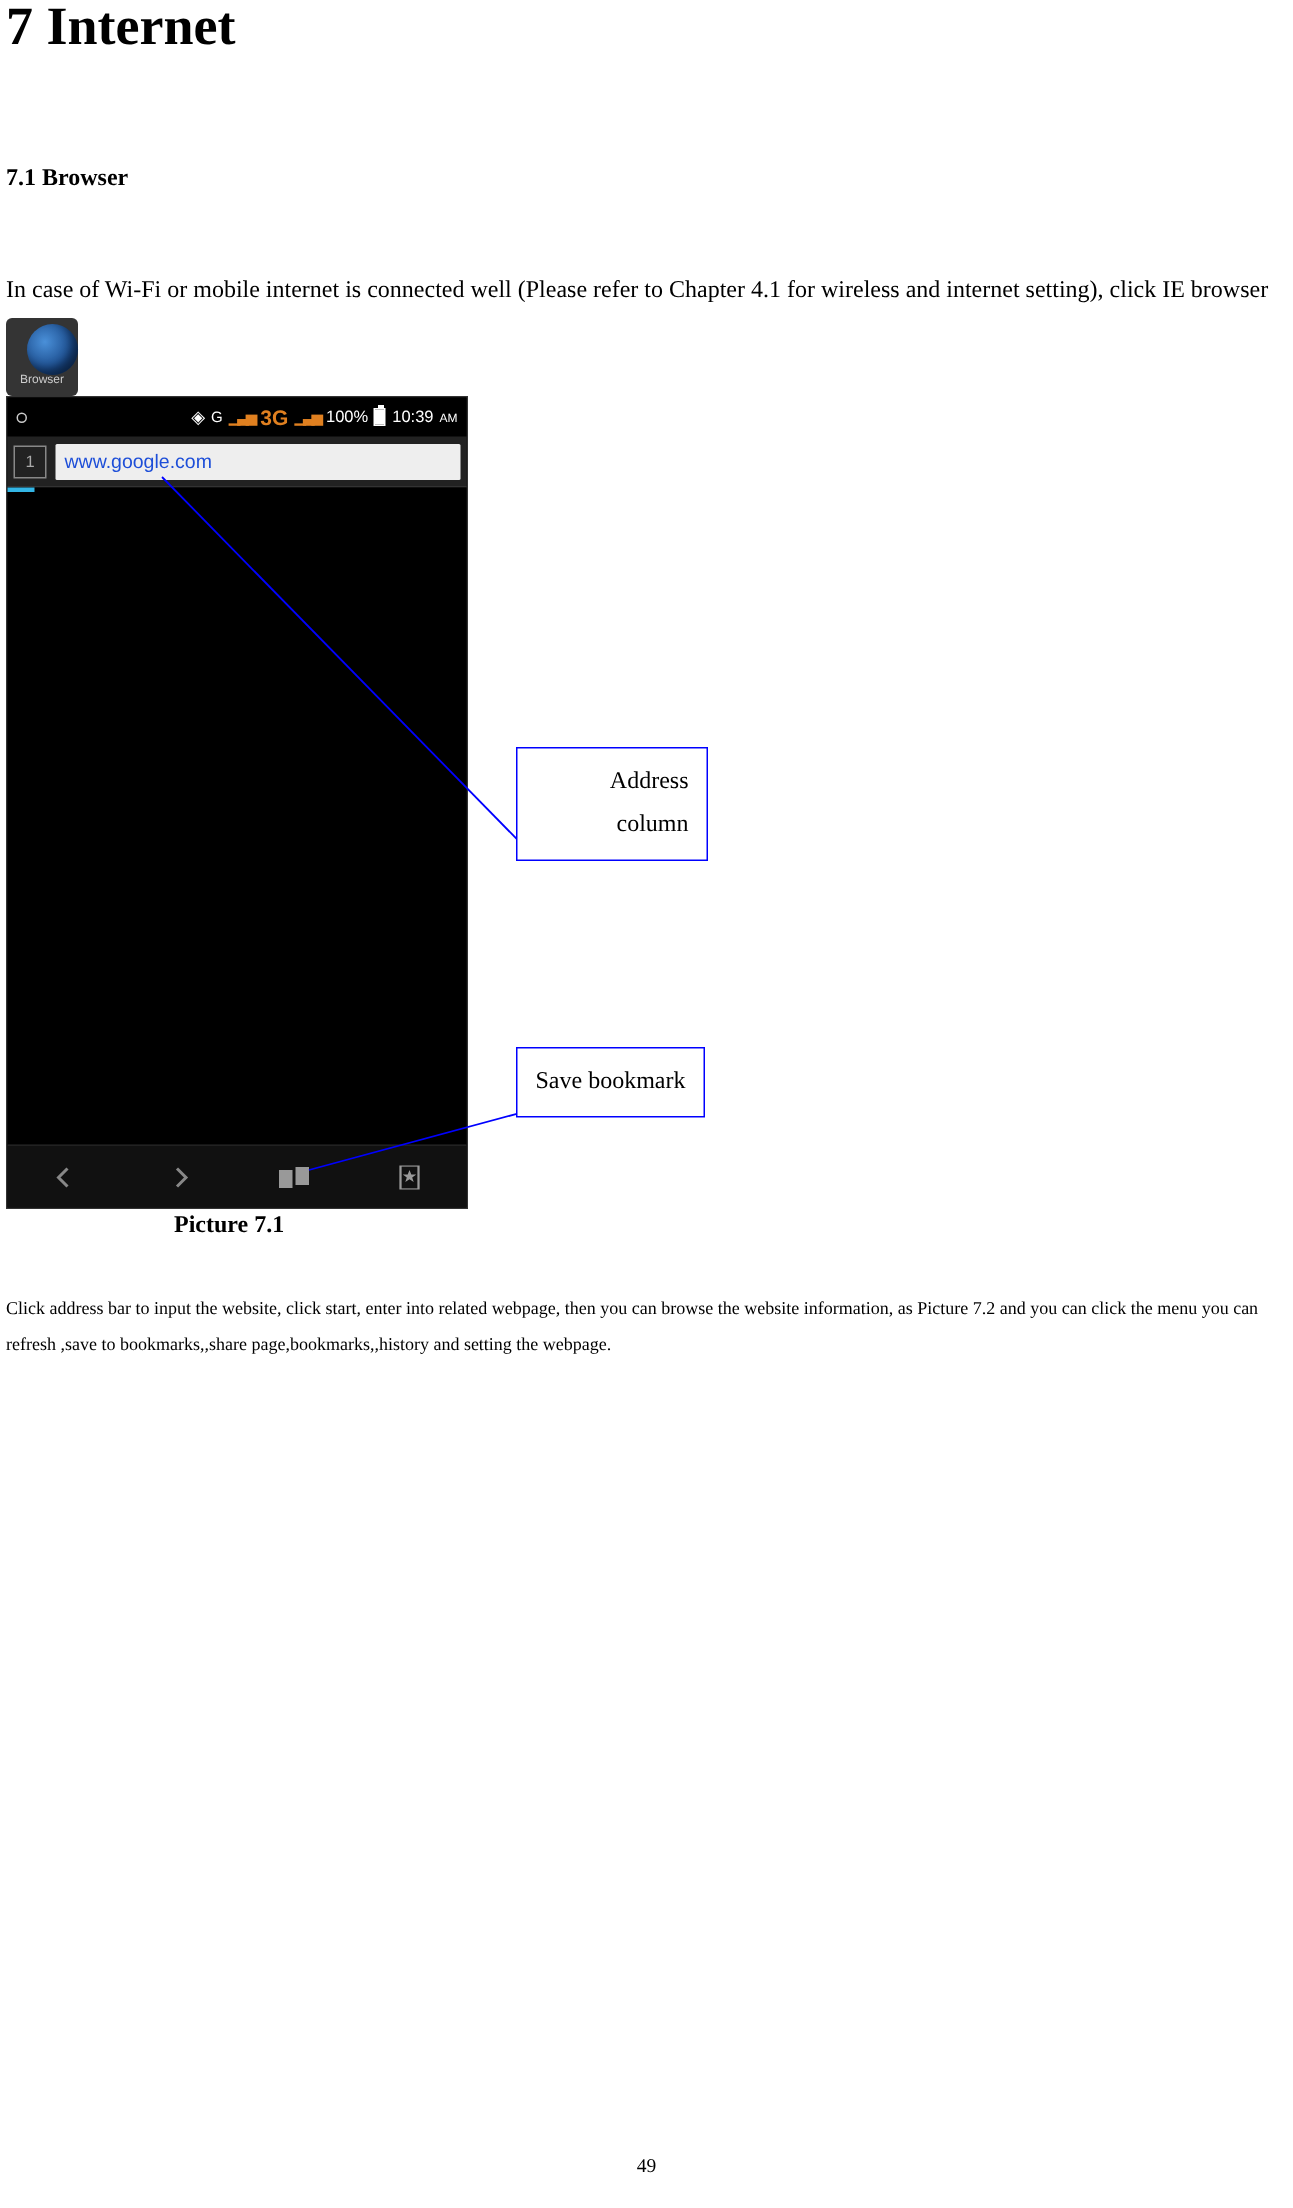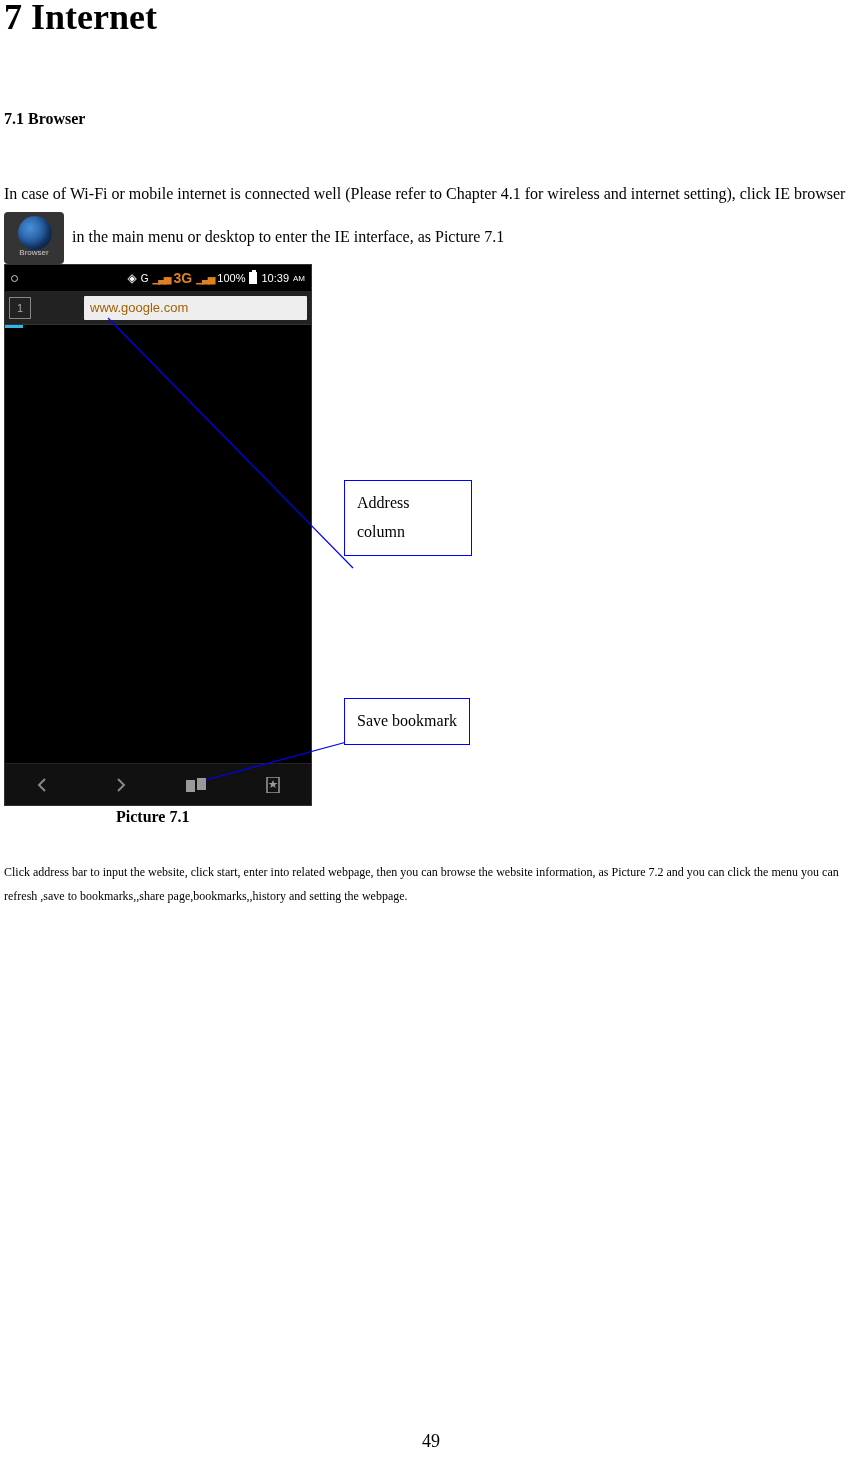--- a/index.html
+++ b/index.html
@@ -35,21 +35,21 @@
       margin-top: 48px;
       font-size: 16px;
       line-height: 2.3;
       padding-left: 0;
       padding-right: 4px;
       text-align: left;
     }
     .browser-icon {
       display: inline-block;
       vertical-align: middle;
-      width: 60px;
+      width: 48px;
       height: 52px;
       background: #343434;
       border-radius: 4px;
       position: relative;
       margin: 0 4px;
     }
     .browser-icon .globe {
       position: absolute;
       top: 4px;
       left: 14px;
@@ -117,28 +117,27 @@
       display: flex;
       align-items: center;
       justify-content: center;
       font-size: 11px;
       color: #aaa;
       font-family: Arial, sans-serif;
     }
     .phone .addressbar .url {
       flex: 1;
       background: #eee;
-      color: #a16207;
+      color: #1d4ed8;
       font-family: Arial, sans-serif;
       font-size: 13px;
       height: 24px;
       line-height: 24px;
       padding: 0 6px;
       border-radius: 1px;
-      margin-left: 47px;
     }
     .phone .progress {
       height: 3px;
       background: #000;
     }
     .phone .progress .bar {
       height: 100%;
       width: 6%;
       background: #33b5e5;
     }
@@ -188,21 +187,21 @@
       margin-top: 36px;
       font-size: 12px;
       line-height: 2.0;
       padding: 0 4px;
     }
     .page-number {
       position: absolute;
       bottom: 18px;
       left: 0; right: 0;
       text-align: center;
-      font-size: 18px;
+      font-size: 13px;
       font-family: "Times New Roman", serif;
     }
     svg.annotation {
       position: absolute;
       top: 0; left: 0;
       width: 862px;
       height: 600px;
       pointer-events: none;
     }
     .wifi-icon { font-size: 12px; }
@@ -217,21 +216,20 @@
 
   <h1 class="heading-1">7 Internet</h1>
   <h2 class="heading-2">7.1 Browser</h2>
 
   <p class="para-1">
     &nbsp;<span>In case of Wi-Fi or mobile internet is connected well (Please refer to Chapter 4.1 for wireless and internet setting), click IE browser </span>
     <span class="browser-icon">
       <span class="globe"></span>
       <span class="label">Browser</span>
     </span>
-    <span> in the main menu or desktop to enter the IE interface, as Picture 7.1</span>
   </p>
 
   <div class="figure-wrap">
     <div class="phone">
       <div class="statusbar">
         <div class="left">
           <span class="clock"></span>
         </div>
         <div class="right">
           <span class="wifi-icon">◈</span>
@@ -279,21 +277,21 @@
           </svg>
         </div>
       </div>
     </div>
 
     <svg class="annotation">
       <line class="callout-line" x1="108" y1="54" x2="353" y2="304"></line>
       <line class="callout-line" x1="206" y1="516" x2="354" y2="476"></line>
     </svg>
 
-    <div class="callout-box" style="left:344px; top:216px; width:128px;">
+    <div class="callout-box" style="left:344px; top:234px; width:128px;text-align:right;">
       <span>Address column</span>
     </div>
 
     <div class="callout-box" style="left:344px; top:434px;">
       <span>Save bookmark</span>
     </div>
 
     <div class="figure-caption">Picture 7.1</div>
   </div>
 

